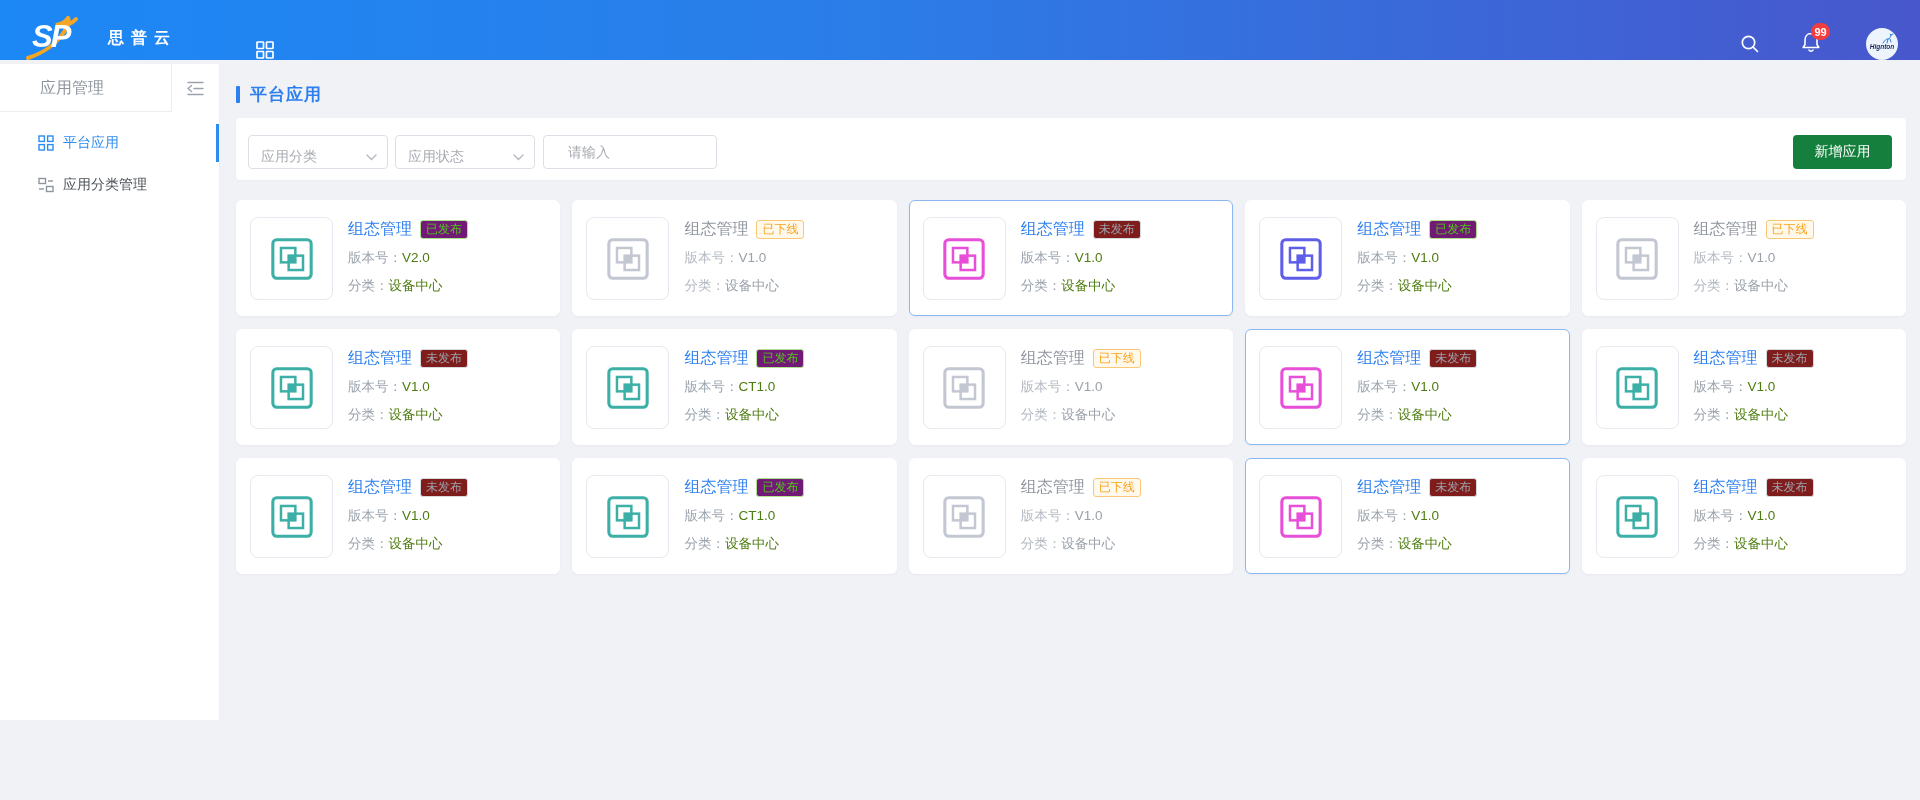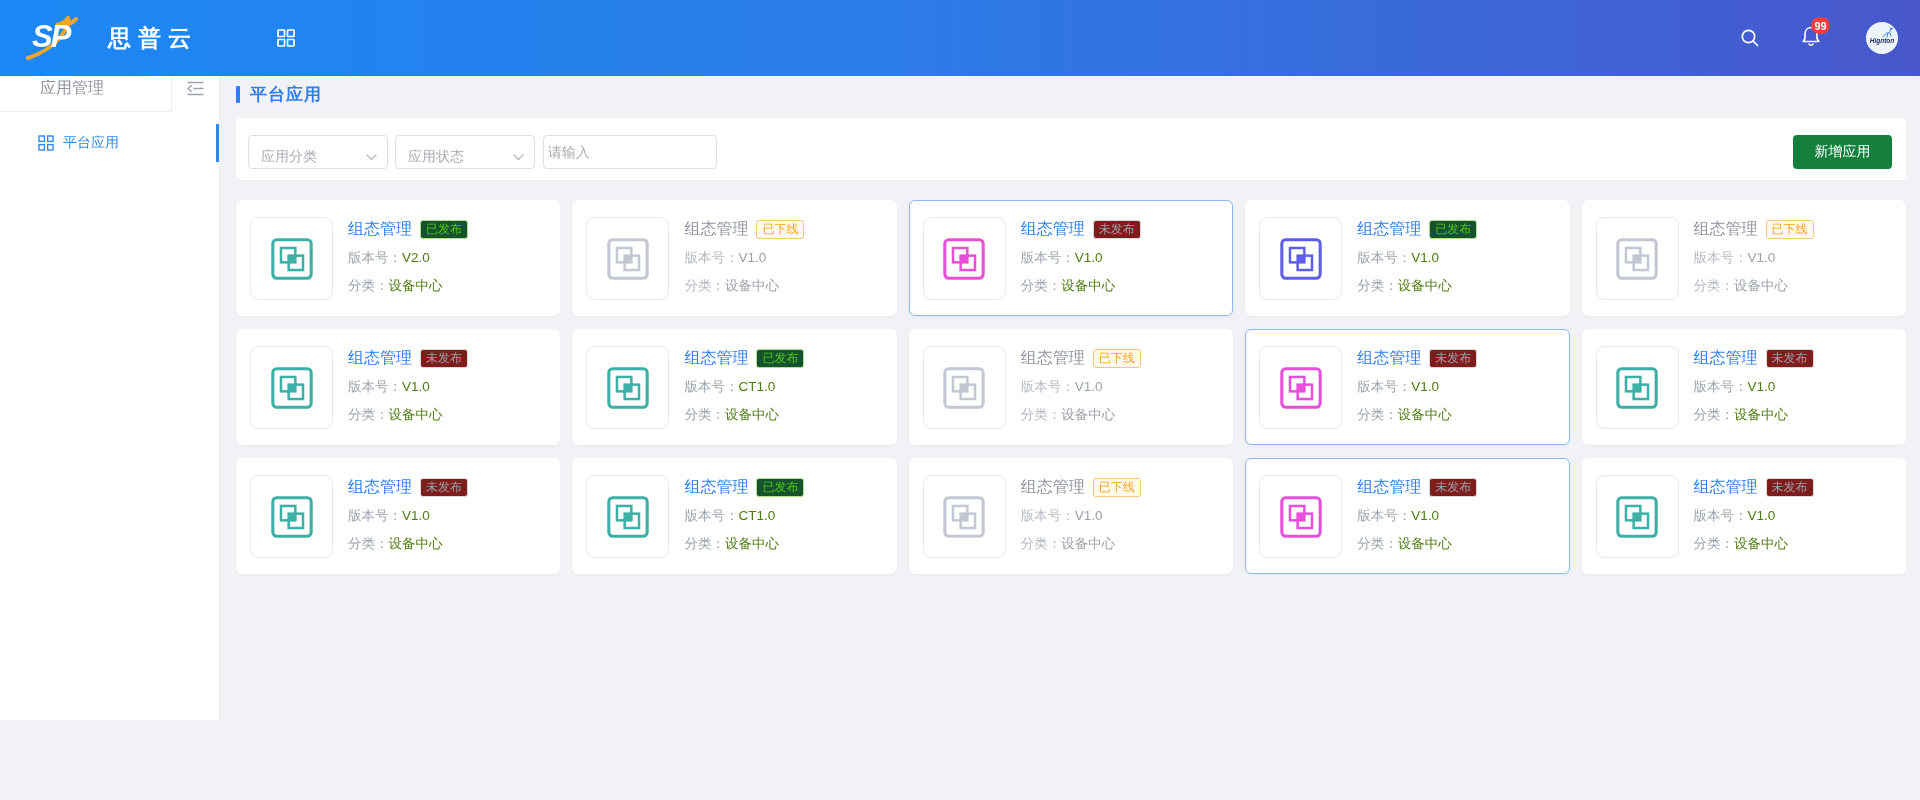--- a/index.html
+++ b/index.html
@@ -1,28 +1,28 @@
 <!DOCTYPE html>
 <html><head>
 <meta charset="utf-8">
 <style>
   * { margin:0; padding:0; box-sizing:border-box; }
   html,body { width:1920px; height:800px; overflow:hidden; }
   body { background:#f0f2f5; font-family:"Liberation Sans","DejaVu Sans",sans-serif; position:relative; }
 
   
-  .header { position:absolute; left:0; top:0; width:1920px; height:76px;
+  .header { position:absolute; left:0; top:0; width:1920px; height:60px;
     background:linear-gradient(90deg,#1c88f5 0%, #2b7de8 45%, #4857cc 100%);
-    display:flex; align-items:center; z-index:10; }
+    display:flex; align-items:flex-end; z-index:10; }
   .logo-wrap { display:flex; align-items:center; margin-left:26px; }
   .logo-mark { position:relative; width:70px; height:44px; }
   .logo-sp { position:absolute; left:6px; top:3px; font-size:31px; font-weight:bold;
     font-style:italic; color:#fff; letter-spacing:-2px; }
   .logo-swoosh { position:absolute; left:0; top:0; }
-  .logo-text { color:#fff; font-size:23px; font-weight:bold; letter-spacing:7px; margin-left:12px; }
+  .logo-text { color:#fff; font-size:16px; font-weight:bold; letter-spacing:7px; margin-left:12px; }
   .hdr-apps { margin-left:78px; width:20px; height:20px; cursor:pointer; }
   .hdr-right { margin-left:auto; display:flex; align-items:center; margin-right:22px;gap:21px; }
   .hdr-icon { width:24px; height:24px; cursor:pointer; }
   .bell-wrap { position:relative; margin-left:16px; cursor:pointer; }
   .bell-badge { position:absolute; top:-7px; left:12px; min-width:19px; height:17px;
     background:#f03e3e; border-radius:9px; color:#fff; font-size:11px; font-weight:bold;
     display:flex; align-items:center; justify-content:center; padding:0 3px; }
   .avatar { width:32px; height:32px; border-radius:50%; background:#eef4fb; margin-left:22px;
     display:flex; flex-direction:column; align-items:center; justify-content:center; cursor:pointer;
     overflow:hidden; position:relative; }
@@ -51,21 +51,21 @@
   .page-title { font-size:17px; color:#2d7ff0; font-weight:600; letter-spacing:1px; }
 
   .filter-card { position:absolute; left:236px; top:118px; width:1670px; height:62px;
     background:#fff; border-radius:4px; box-shadow:0 1px 2px rgba(0,0,0,0.03); }
   .select-box { position:absolute; top:17px; height:34px; width:140px; border:1px solid #dcdfe6;
     border-radius:4px; background:#fff; display:flex; align-items:center; justify-content:space-between;
     padding:10px 10px 0 12px; cursor:pointer; }
   .select-box .ph { font-size:14px; color:#a8abb2; }
   .sel-1 { left:12px; } .sel-2 { left:159px; }
   .search-input { position:absolute; left:307px; top:17px; width:174px; height:34px;
-    border:1px solid #dcdfe6; border-radius:4px; padding:0 4px; font-size:14px; color:#333;
+    border:1px solid #dcdfe6; border-radius:4px; padding:0 24px; font-size:14px; color:#333;
     outline:none; font-family:inherit; }
   .search-input::placeholder { color:#a8abb2; }
   .add-btn { position:absolute; right:14px; top:17px; width:99px; height:34px; background:#15803d;
     color:#fff; font-size:14px; border:none; border-radius:4px; cursor:pointer;
     display:flex; align-items:center; justify-content:center; font-family:inherit; }
 
   
   .card-grid { position:absolute; left:236px; top:200px; width:1670px;
     display:grid; grid-template-columns:repeat(5,1fr); gap:13px 12px; }
   .card { height:116px; background:#fff; border-radius:6px; border:1px solid #fff;
@@ -73,21 +73,21 @@
   .card.selected { border-color:#8cb8f2; }
   .icon-box { width:83px; height:83px; border:1px solid #e6e9ef; border-radius:8px;
     display:flex; align-items:center; justify-content:center; flex:0 0 83px; background:#fff; }
   .app-icon { display:block; }
   .card-info { margin-left:15px; padding-top:1px; min-width:0; }
   .card-title-row { display:flex; align-items:center; height:22px; }
   .card-title { font-size:16px; color:#2d7ff0; font-weight:500; text-decoration:none; white-space:nowrap; }
   .card.muted .card-title { color:#8f959e; }
   .badge { margin-left:8px; font-size:12px; line-height:17px; padding:0 5px; border-radius:3px;
     border:1px solid transparent; white-space:nowrap; }
-  .badge.published { color:#52c41a; background:#14532d; border-color:#aee28c; }
+  .badge.published { color:#52c41a; background:#701a75; border-color:#aee28c; }
   .badge.offline   { color:#faa21b; background:#fff9ec; border-color:#f8c878; }
   .badge.draft     { color:#9aa1a9; background:#7f1d1d; border-color:#d6dade; }
   .card-line { margin-top:9px; font-size:13.5px; height:19px; white-space:nowrap; }
   .card-line .lbl { color:#9aa3ad;margin-top:45px; }
   .card-line .val { color:#4d7c0f; }
   .card.muted .lbl { color:#b3b9c2; }
   .card.muted .val { color:#9aa1a9; }
 </style>
 </head>
 <body>
@@ -150,20 +150,31 @@
       <svg class="mi" viewBox="0 0 16 16">
         <g fill="none" stroke="#2d8cf0" stroke-width="1.4">
           <rect x="1" y="1" width="5.4" height="5.4"></rect>
           <rect x="9.6" y="1" width="5.4" height="5.4"></rect>
           <rect x="1" y="9.6" width="5.4" height="5.4"></rect>
           <rect x="9.6" y="9.6" width="5.4" height="5.4"></rect>
         </g>
       </svg>
       <span>平台应用</span>
     </div>
+    <div class="side-item">
+      <svg class="mi" viewBox="0 0 16 16">
+        <g fill="none" stroke="#8f959e" stroke-width="1.4">
+          <rect x="1" y="1.5" width="6.5" height="5"></rect>
+          <line x1="10" y1="4" x2="15" y2="4"></line>
+          <line x1="1" y1="12" x2="6" y2="12"></line>
+          <rect x="8.5" y="9.5" width="6.5" height="5"></rect>
+        </g>
+      </svg>
+      <span>应用分类管理</span>
+    </div>
   </div>
 </div>
 
 <div class="page-title-row">
   <div class="title-bar"></div>
   <div class="page-title">平台应用</div>
 </div>
 
 <div class="filter-card">
   <div class="select-box sel-1">

